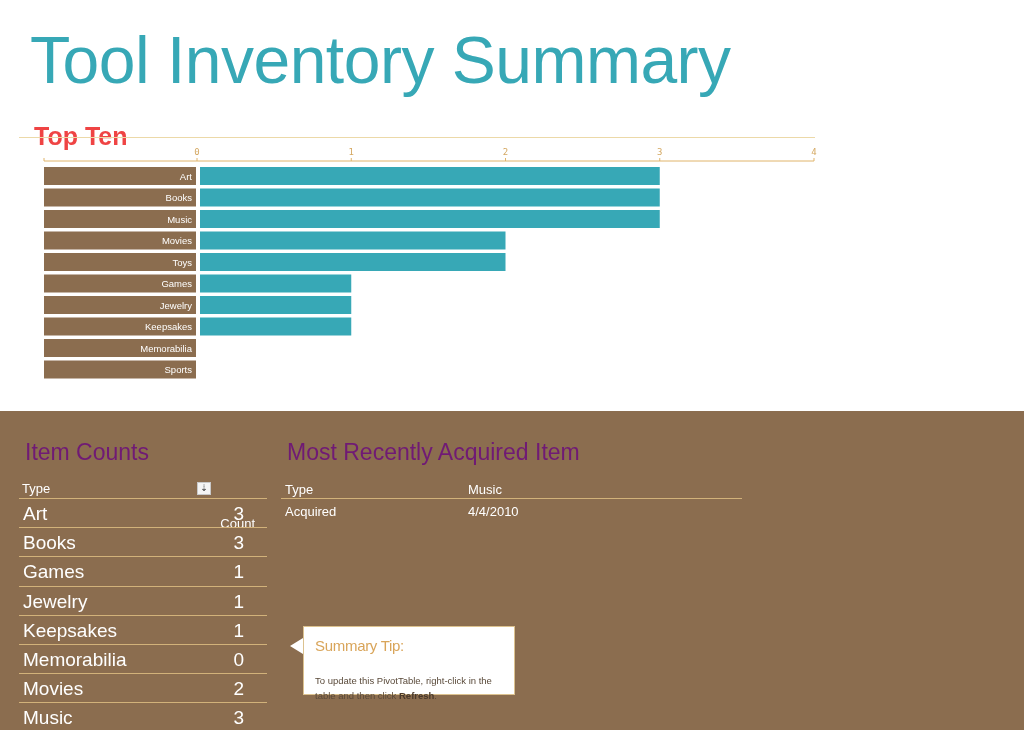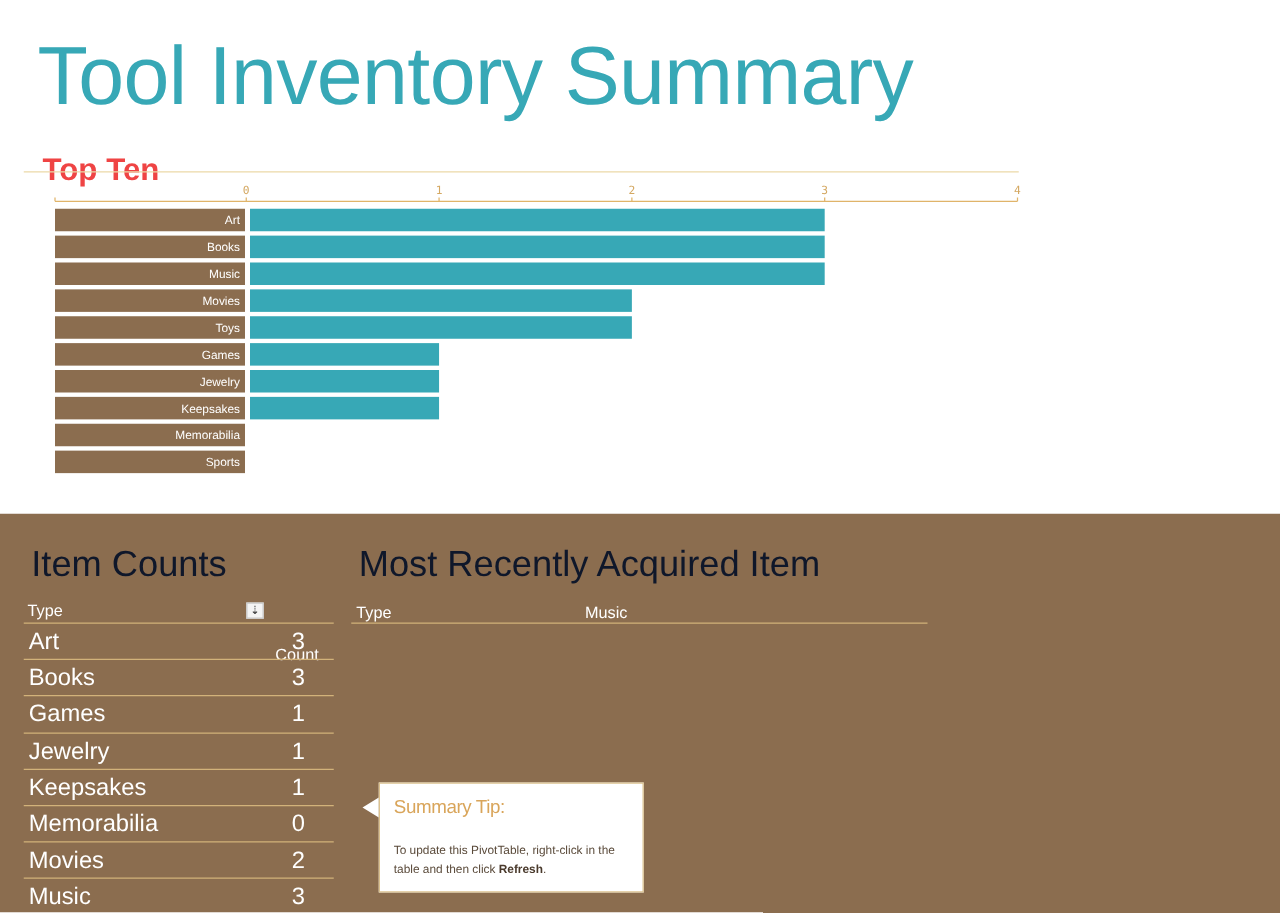--- a/index.html
+++ b/index.html
@@ -21,21 +21,21 @@
   }
 
   #chart { position: absolute; left: 0; top: 140px; }
 
   #brown-panel {
     position: absolute; left: 0; top: 411px; width: 1024px; height: 319px;
     background: #8b6d4f;
   }
 
   .panel-title {
-    position: absolute; color: #0f172a; font-size: 29px; line-height: 30px;
+    position: absolute; color: #701a75; font-size: 23px; line-height: 30px;
     white-space: nowrap;
     text-align: right;
   }
   #counts-title { left: 25px; top: 437px; }
   #recent-title { left: 287px; top: 437px; }
 
   
   #counts-table { position: absolute; left: 19px; top: 478px; width: 248px; }
   .counts-header {
     height: 21px; border-bottom: 1px solid #d2b27a; position: relative;
@@ -61,21 +61,21 @@
     height: 29.2px; position: relative; color: #ffffff; font-size: 13px;
   }
   .recent-row.lined { border-bottom: 1px solid #d2b27a; }
   .recent-row:first-child { height: 21px; }
   .recent-row .r-key { position: absolute; left: 4px; top: 5px; }
   .recent-row:first-child .r-key, .recent-row:first-child .r-val { top: 4px; }
   .recent-row .r-val { position: absolute; left: 187px; top: 5px; }
 
   
   #tip {
-    position: absolute; left: 303px; top: 626px; width: 212px; height: 88px;
+    position: absolute; left: 303px; top: 626px; width: 212px; height: 69px;
     background: #ffffff; border: 1px solid #dcc28f;
     padding: 10px 10px 0 11px;
   }
   #tip-arrow {
     position: absolute; left: 290px; top: 638px; width: 0; height: 0;
     border-top: 8px solid transparent; border-bottom: 8px solid transparent;
     border-right: 13px solid #ffffff;
   }
   #tip-title { color: #d9a55a; font-size: 15px; line-height: 18px; letter-spacing: -0.3px; }
   #tip-body { color: #5a4a3a; font-size: 9.5px; line-height: 15px; margin-top: 18px; }
@@ -180,19 +180,23 @@
         <span class="c-count">3</span>
       </div>
     </div>
 </div>
 
 <div id="recent-table">
     <div class="recent-row lined">
       <span class="r-key">Type</span>
       <span class="r-val">Music</span>
     </div>
+    <div class="recent-row">
+      <span class="r-key">Acquired</span>
+      <span class="r-val">4/4/2010</span>
+    </div>
   </div>
 
 <div id="tip-arrow"></div>
 <div id="tip">
   <div id="tip-title">Summary Tip:</div>
   <div id="tip-body"><span>To update this PivotTable, right-click in the table and then click </span><b>Refresh</b><span>.</span></div>
 </div>
 
 </body></html>

